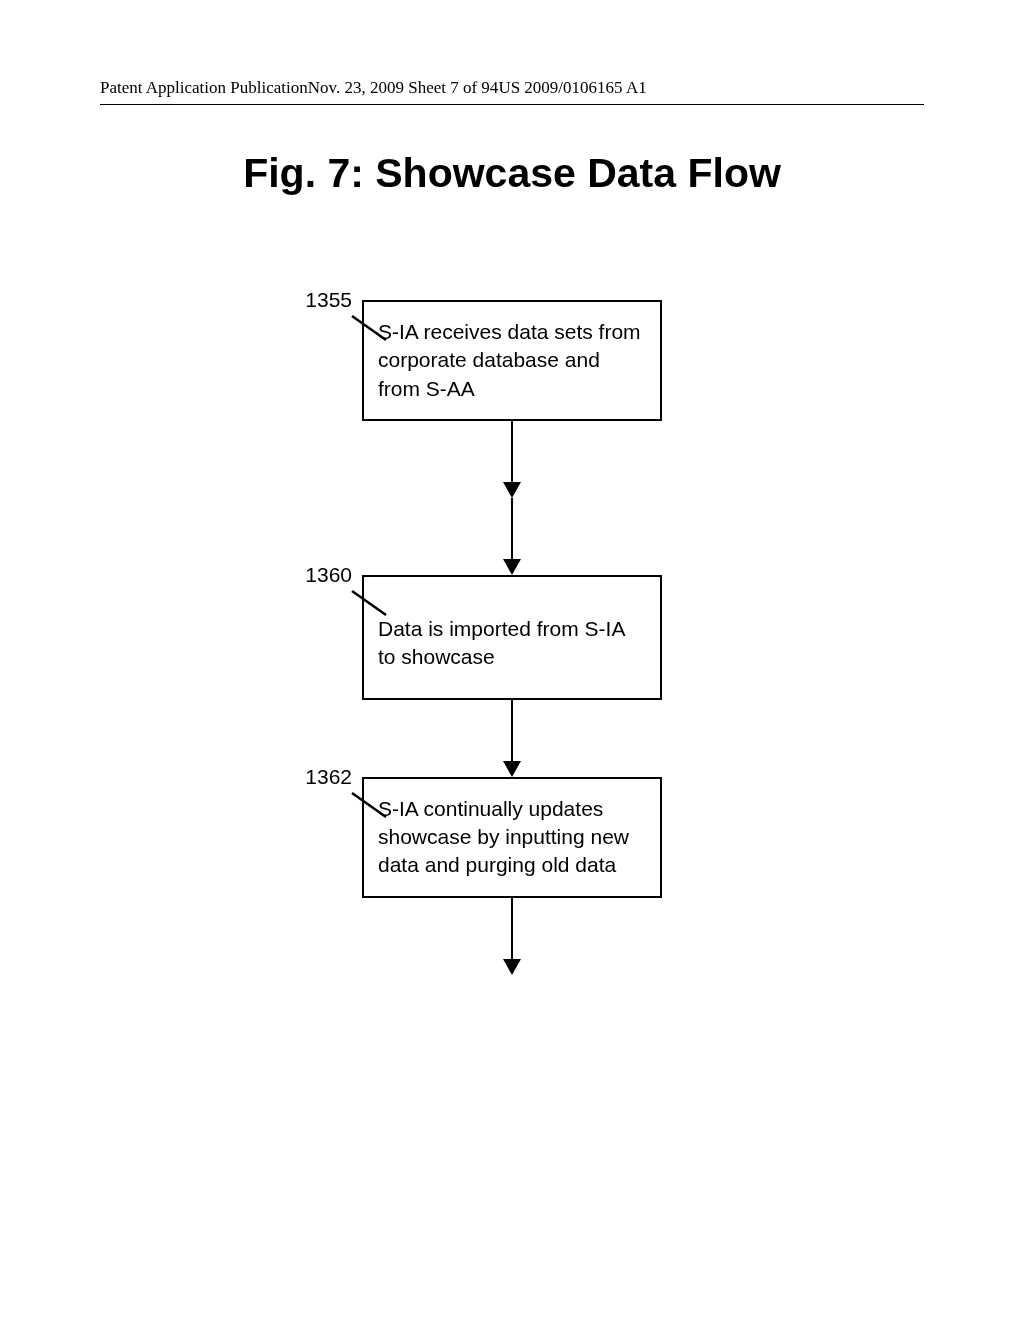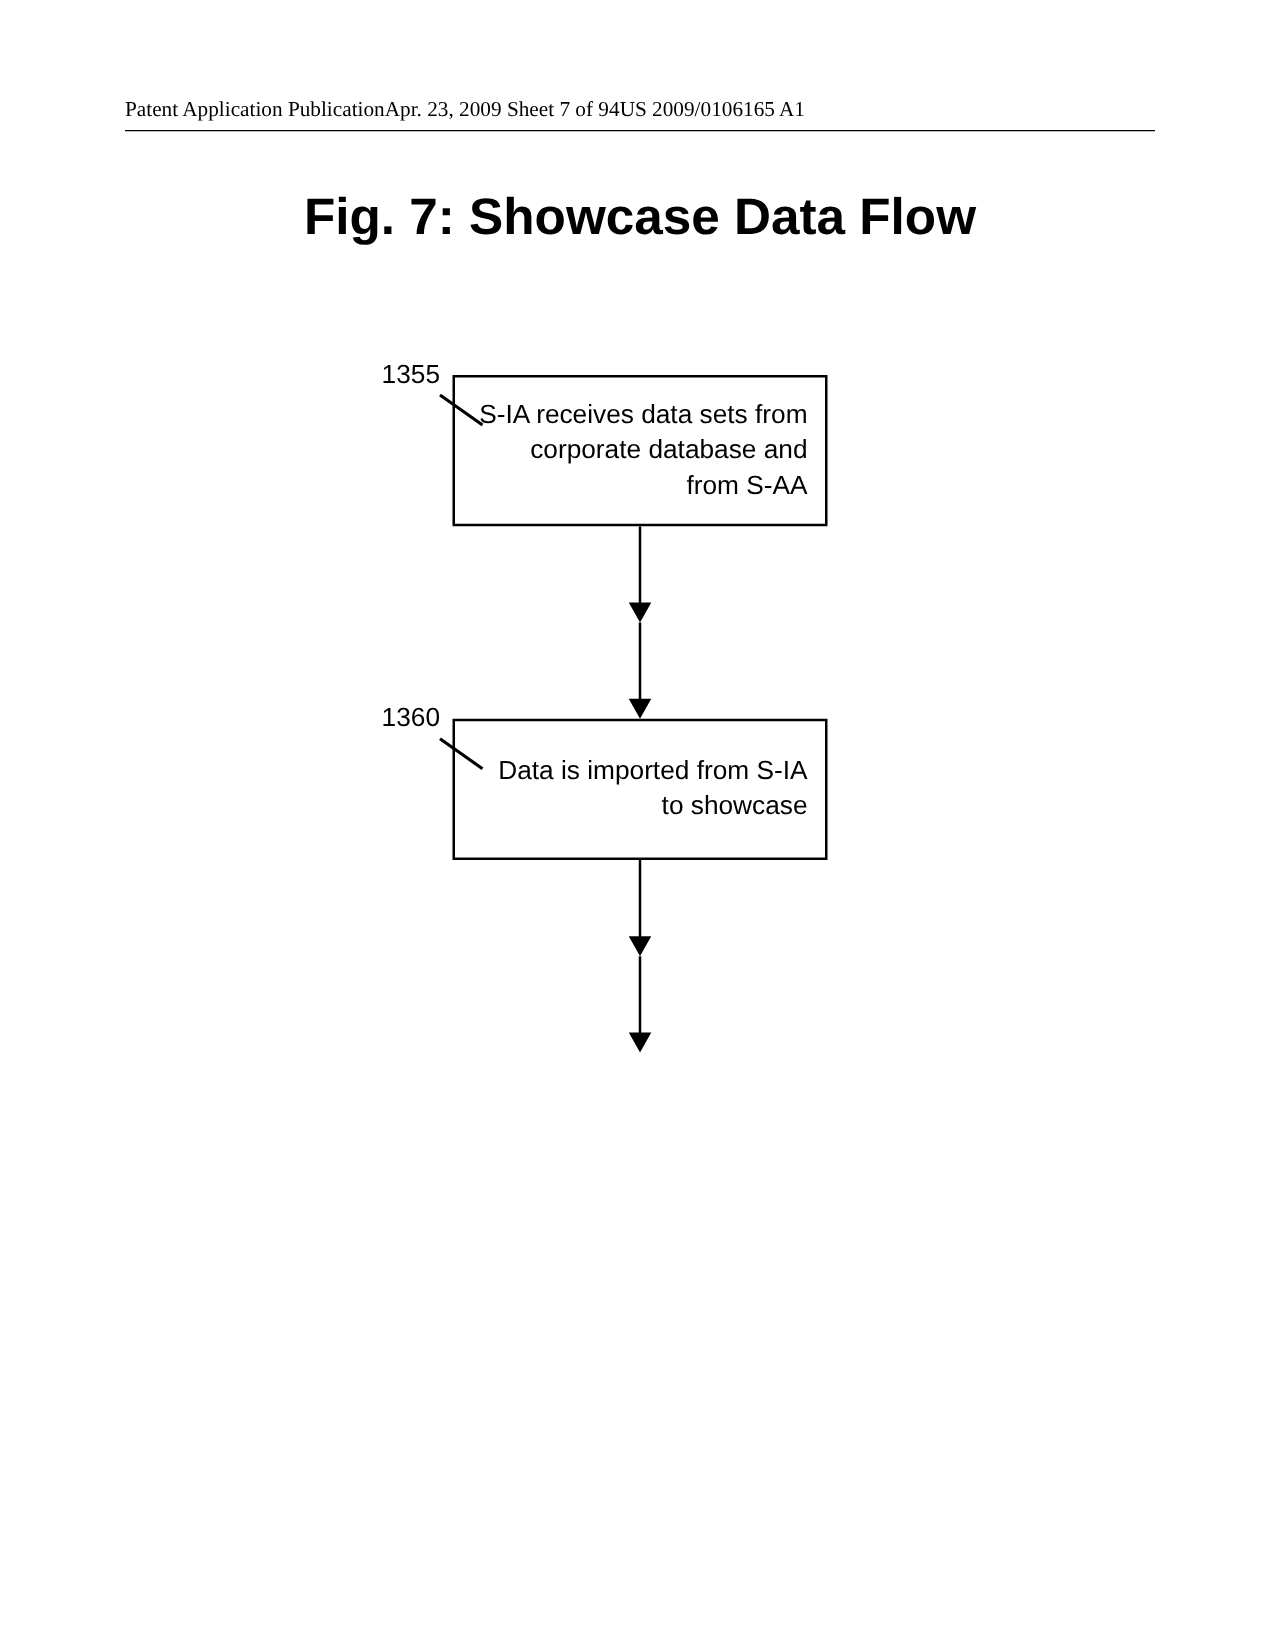--- a/index.html
+++ b/index.html
@@ -62,21 +62,21 @@
   .leader {
     position: absolute;
     right: 272px;
     top: 12px;
   }
   .box {
     border: 2.5px solid #000;
     width: 300px;
     padding: 16px 14px;
     font-size: 21px;
-    text-align: right;
+    text-align: left;
     line-height: 1.35;
     background: #fff;
   }
   .arrow {
     display: flex;
     flex-direction: column;
     align-items: center;
     margin: 0;
   }
   .arrow-shaft {
@@ -90,21 +90,21 @@
     border-right: 9px solid transparent;
     border-top: 16px solid #000;
     margin-top: -1px;
   }
 </style>
 </head>
 <body>
 
 <div class="header">
   <span>Patent Application Publication</span>
-  <span>Apr. 23, 2009  Sheet 7 of 94</span>
+  <span>Nov. 23, 2009  Sheet 7 of 94</span>
   <span>US 2009/0106165 A1</span>
 </div>
 <div class="header-rule"></div>
 
 <div class="fig-title">Fig. 7: Showcase Data Flow</div>
 
 <div class="flow">
 
   <div class="step">
     <div class="label">1355</div>
@@ -123,28 +123,35 @@
   <div class="arrow">
     <div class="arrow-shaft" style="height:62px"></div>
     <div class="arrow-head"></div>
   </div>
 
   <div class="step">
     <div class="label">1360</div>
     <svg class="leader" width="42" height="32">
       <line x1="4" y1="4" x2="38" y2="28" stroke="#000" stroke-width="2.5"></line>
     </svg>
-    <div class="box" style="padding-top:26px;padding-bottom:26px">Data is imported from S-IA to showcase</div>
+    <div class="box" style="padding-top:38px;padding-bottom:26px">Data is imported from S-IA to showcase</div>
   </div>
 
   <div class="arrow">
     <div class="arrow-shaft" style="height:62px"></div>
     <div class="arrow-head"></div>
   </div>
 
+  <div class="step">
+    <div class="label">1362</div>
+    <svg class="leader" width="42" height="32">
+      <line x1="4" y1="4" x2="38" y2="28" stroke="#000" stroke-width="2.5"></line>
+    </svg>
+    <div class="box">S-IA continually updates showcase by inputting new data and purging old data</div>
+  </div>
 
   <div class="arrow">
     <div class="arrow-shaft" style="height:62px"></div>
     <div class="arrow-head"></div>
   </div>
 
 
 </div>
 
 </body></html>

